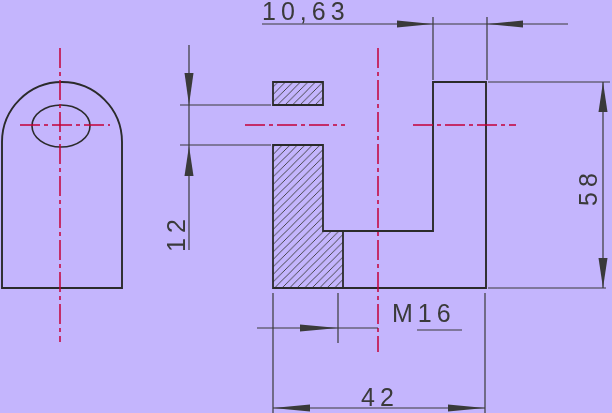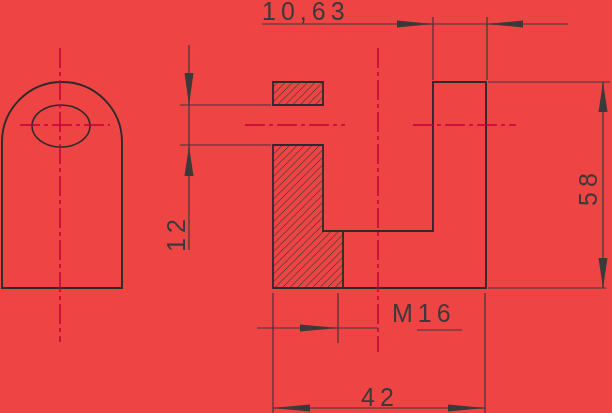--- a/index.html
+++ b/index.html
@@ -1,16 +1,16 @@
 <!DOCTYPE html>
 <html><head>
 <meta charset="utf-8">
 <style>
   html,body{margin:0;padding:0;background:#ffffff;}
-  .canvas{position:relative;width:612px;height:413px;background:#ef4444;overflow:hidden;}
+  .canvas{position:relative;width:612px;height:413px;background:#c4b5fd;overflow:hidden;}
   svg{display:block;}
   text{font-family:"Liberation Sans","DejaVu Sans",sans-serif;fill:#3a3a3a;}
   .dim-text{font-size:25px;letter-spacing:5px;}
   .outline{fill:none;stroke:#2b2b2b;stroke-width:1.9;}
   .thin{fill:none;stroke:#3a3a3a;stroke-width:1.2;}
   .arrow{stroke:none;}
 </style>
 </head>
 <body>
 

